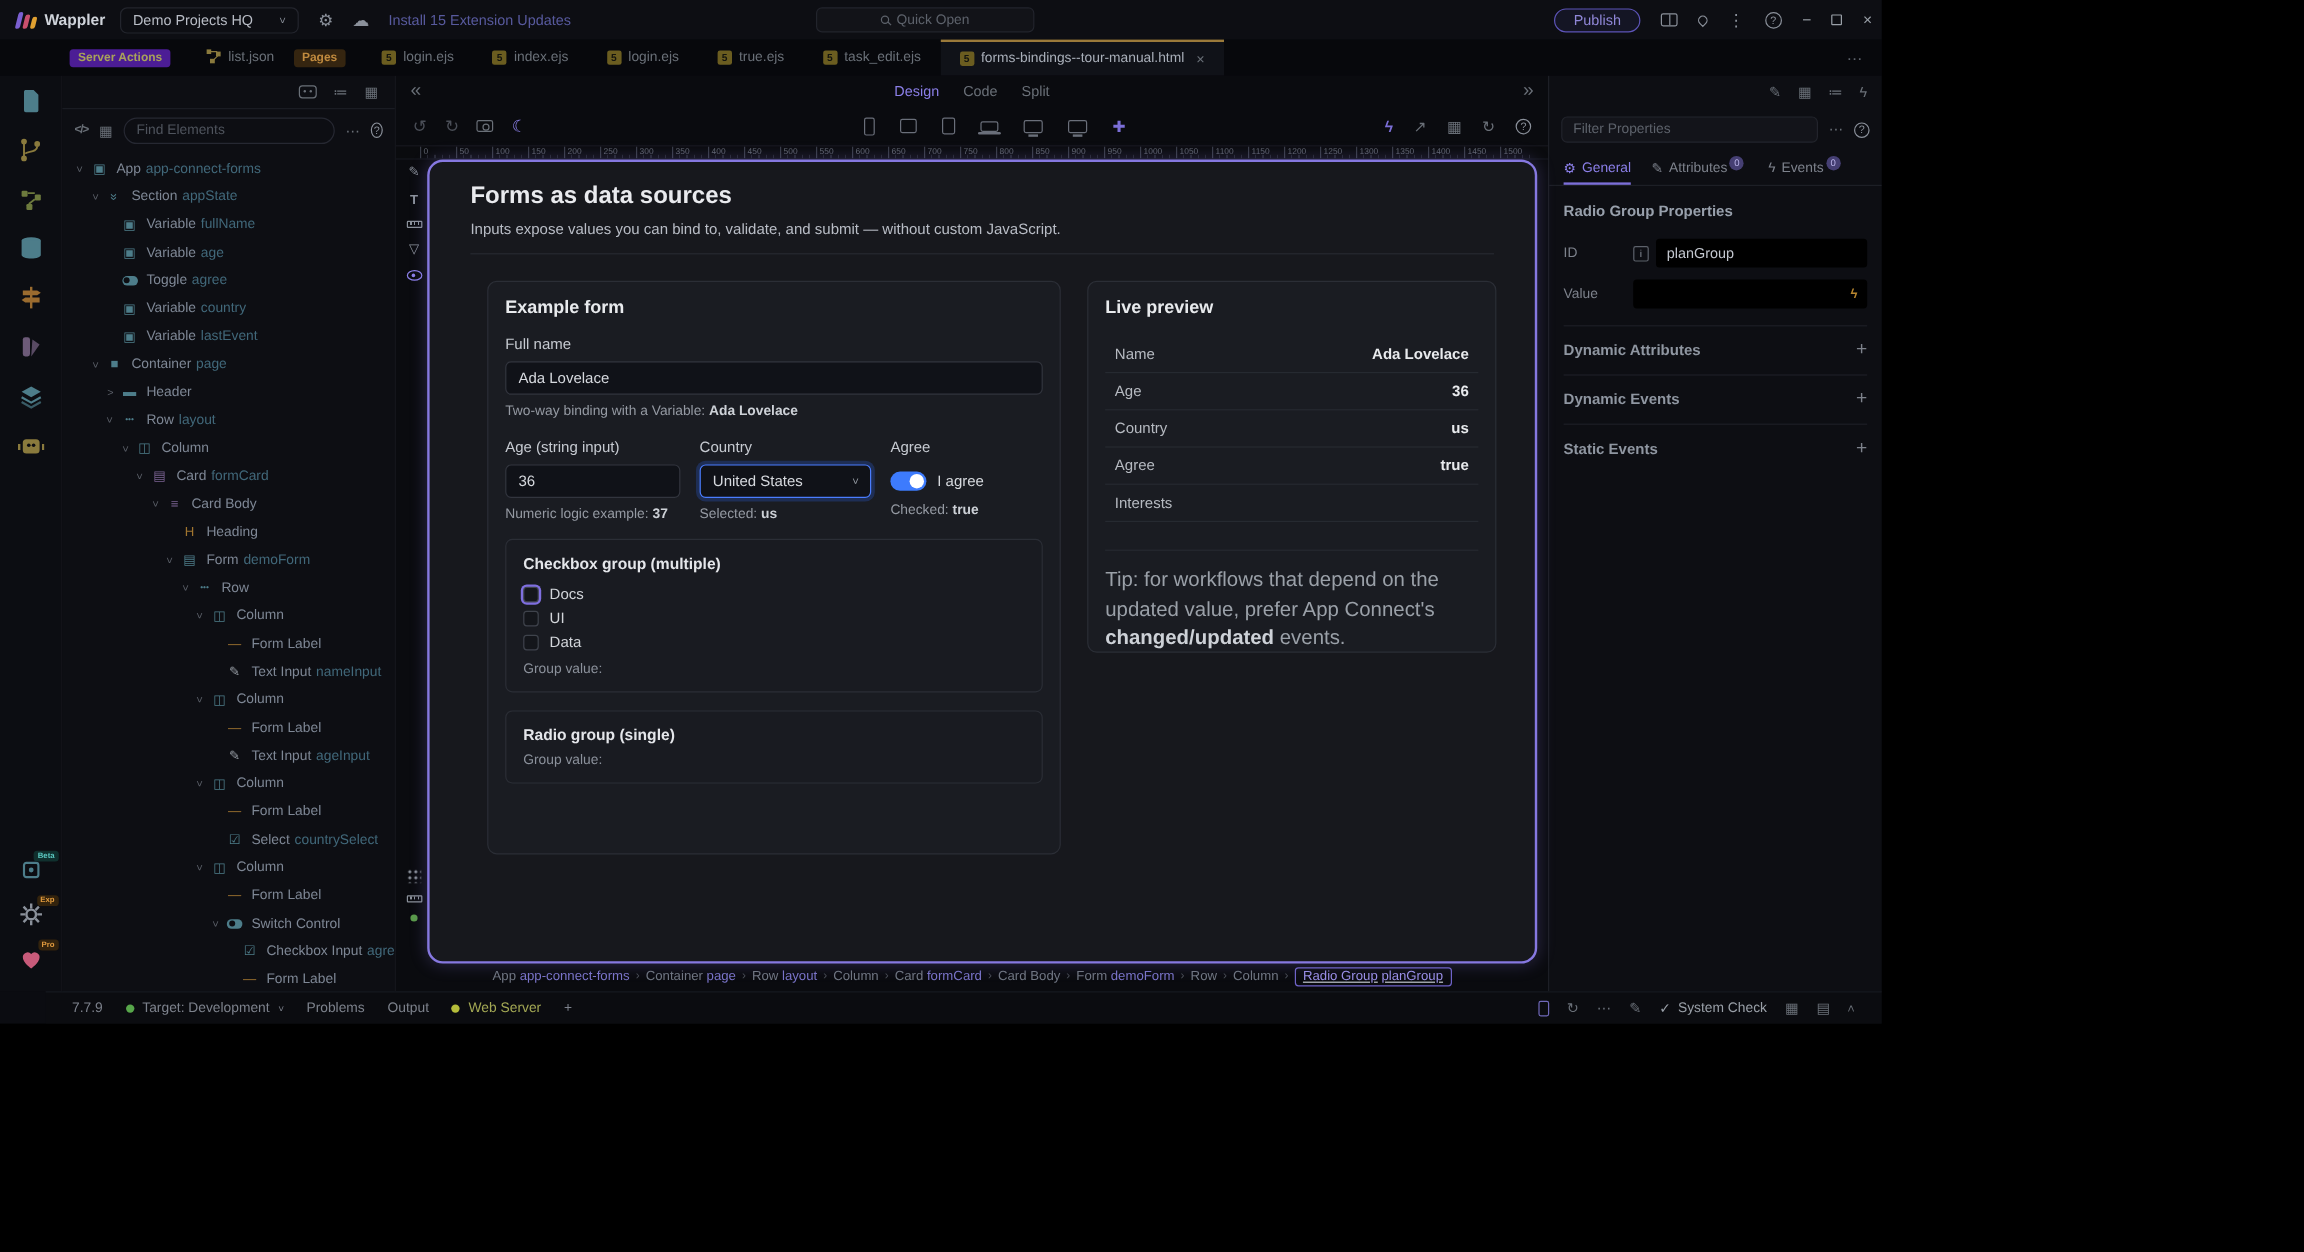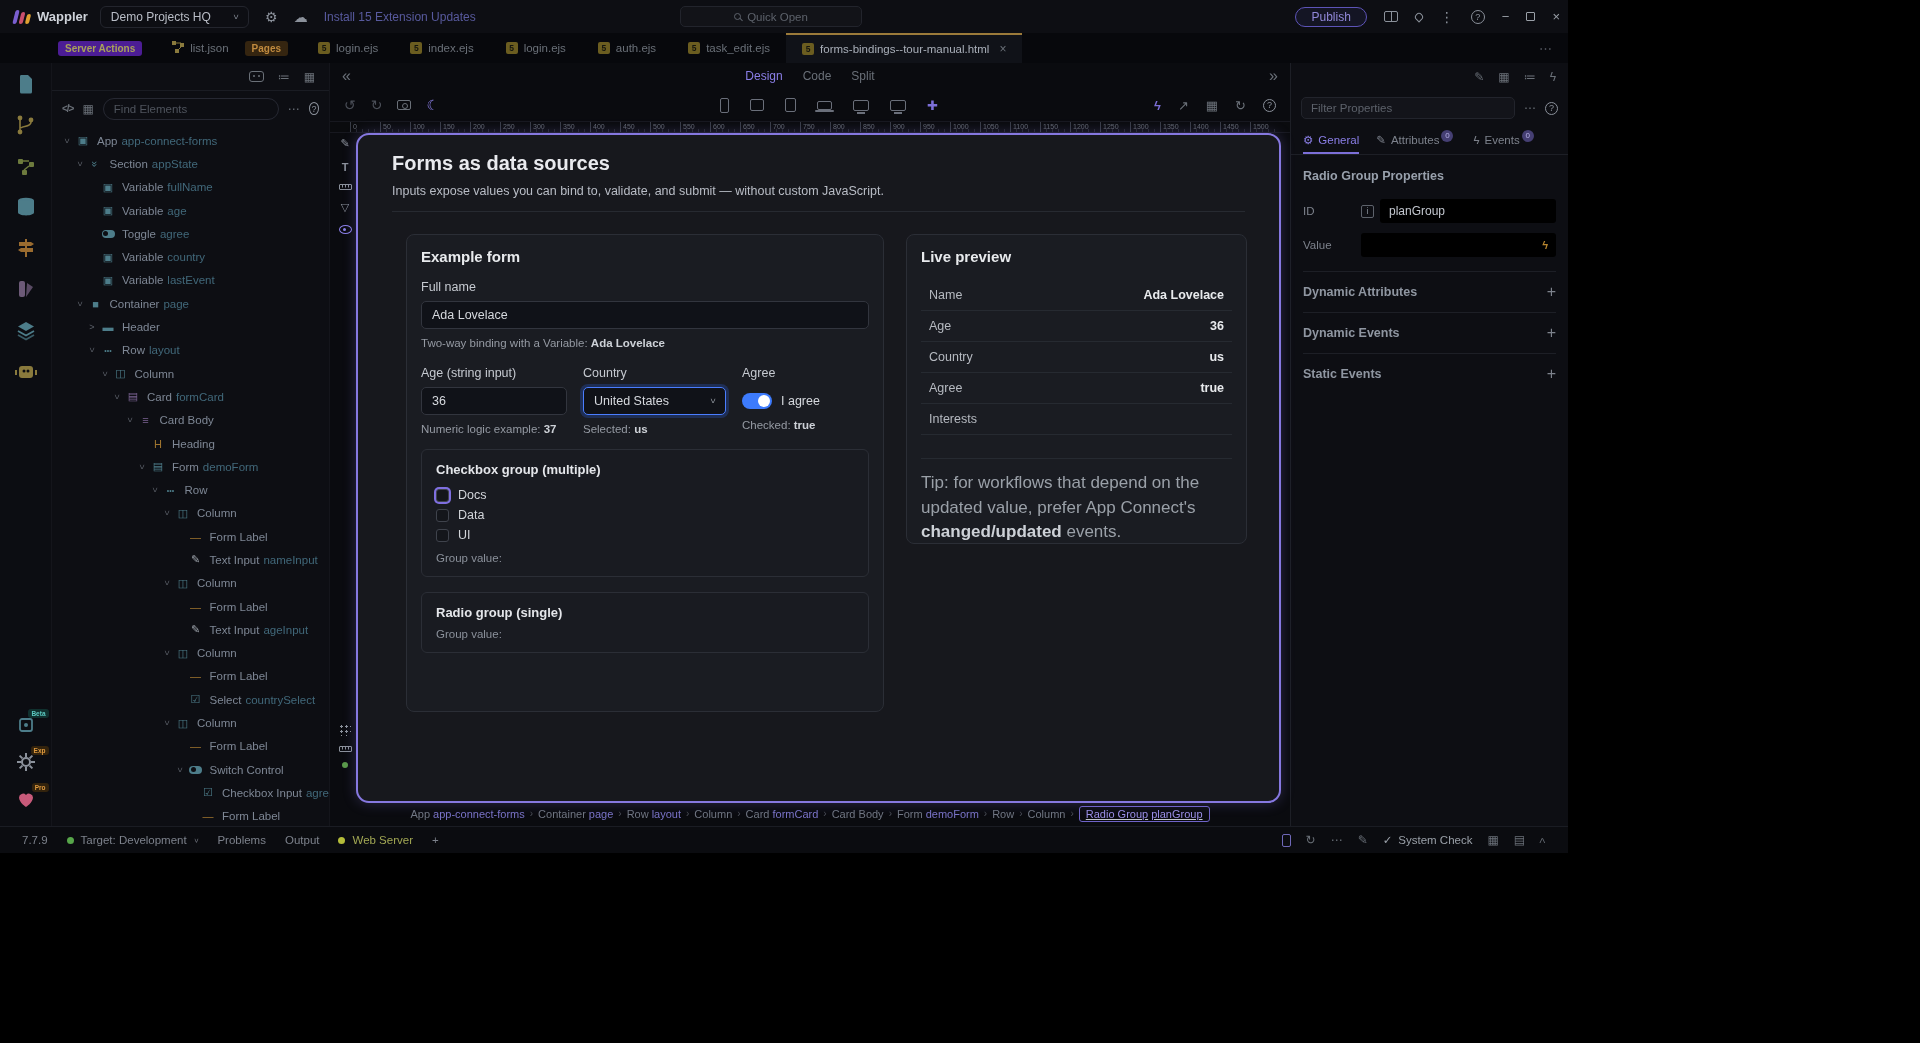--- a/index.html
+++ b/index.html
@@ -204,21 +204,21 @@
     font-size:12px; padding:0 9px; outline:none; font-family:inherit; }
   .val-wrap { flex:1; height:24px; background:#000; border-radius:3px; display:flex; align-items:center; padding:0 8px; }
   .val-wrap .bolt-o { margin-left:auto; color:#b8862f; font-size:11px; font-weight:bold; }
   #prop-sections { margin-top:14px; }
   .psec { height:41px; display:flex; align-items:center; justify-content:space-between; border-top:1px solid #1d1f26;
     font-size:12.5px; font-weight:bold; color:#8f96a1; }
   .psec .plus { color:#7d828c; font-size:16px; font-weight:normal; }
 
   
   .statusbar { height:27px; background:#0b0c10; border-top:1px solid #1a1c23; display:flex; align-items:center;
-    font-size:11.5px; color:#7d828c; padding:0 22px; }
+    font-size:11.5px; color:#7d828c; padding:0 22px;margin-left:38px; }
   .sb-left { display:flex; align-items:center; gap:19px; }
   .sb-item { display:flex; align-items:center; gap:7px; }
   .dot { width:7px; height:7px; border-radius:50%; display:inline-block; }
   .dot-green { background:#57a64a; } .dot-yellow { background:#b5bd3a; }
   .sb-ws { color:#a3a854; }
   .sb-right { margin-left:auto; display:flex; align-items:center; gap:15px; color:#6a7078; font-size:12px; }
   .sb-check { display:flex; align-items:center; gap:6px; color:#9aa0a8; font-size:11.5px; }
   .icon-phone-sm { width:9px; height:13px; border:1.2px solid #6f68b8; border-radius:2px; display:inline-block; }
 </style>
 </head>
@@ -278,21 +278,21 @@
         <div class="tab">
           <span class="ejs-ic">5</span>
           <span>index.ejs</span>
         </div>
         <div class="tab">
           <span class="ejs-ic">5</span>
           <span>login.ejs</span>
         </div>
         <div class="tab">
           <span class="ejs-ic">5</span>
-          <span>auth.ejs</span>
+          <span>true.ejs</span>
         </div>
         <div class="tab">
           <span class="ejs-ic">5</span>
           <span>task_edit.ejs</span>
         </div>
         <div class="tab active">
           <span class="ejs-ic">5</span>
           <span>forms-bindings--tour-manual.html</span>
           <span class="tab-close">×</span>
         </div>
@@ -780,25 +780,25 @@
             </div>
             <div class="subcard">
               <h4>Checkbox group (multiple)</h4>
               <div id="cb-options">
                   <div class="opt">
                     <span class="cbox hl"></span>
                     <span>Docs</span>
                   </div>
                   <div class="opt">
                     <span class="cbox"></span>
-                    <span>Data</span>
+                    <span>UI</span>
                   </div>
                   <div class="opt">
                     <span class="cbox"></span>
-                    <span>UI</span>
+                    <span>Data</span>
                   </div>
                 </div>
               <div class="gval">Group value:</div>
             </div>
             <div class="subcard" style="margin-top:15px">
               <h4>Radio group (single)</h4>
               <div class="gval">Group value:</div>
             </div>
           </div>
 

